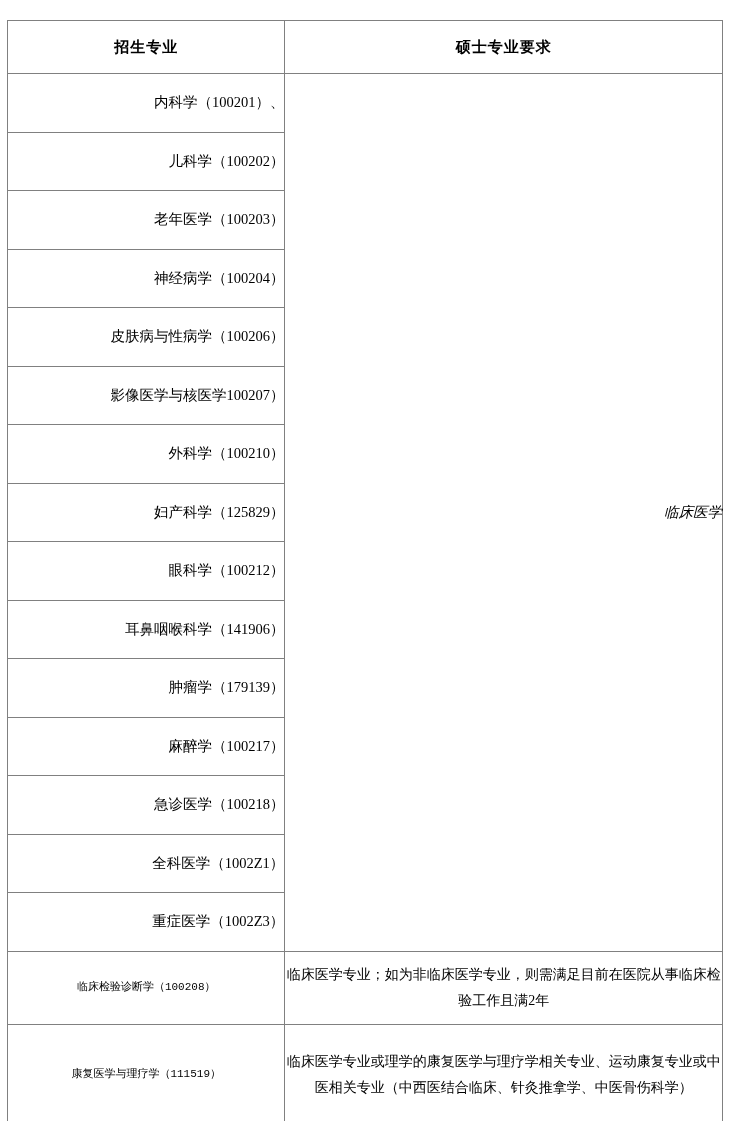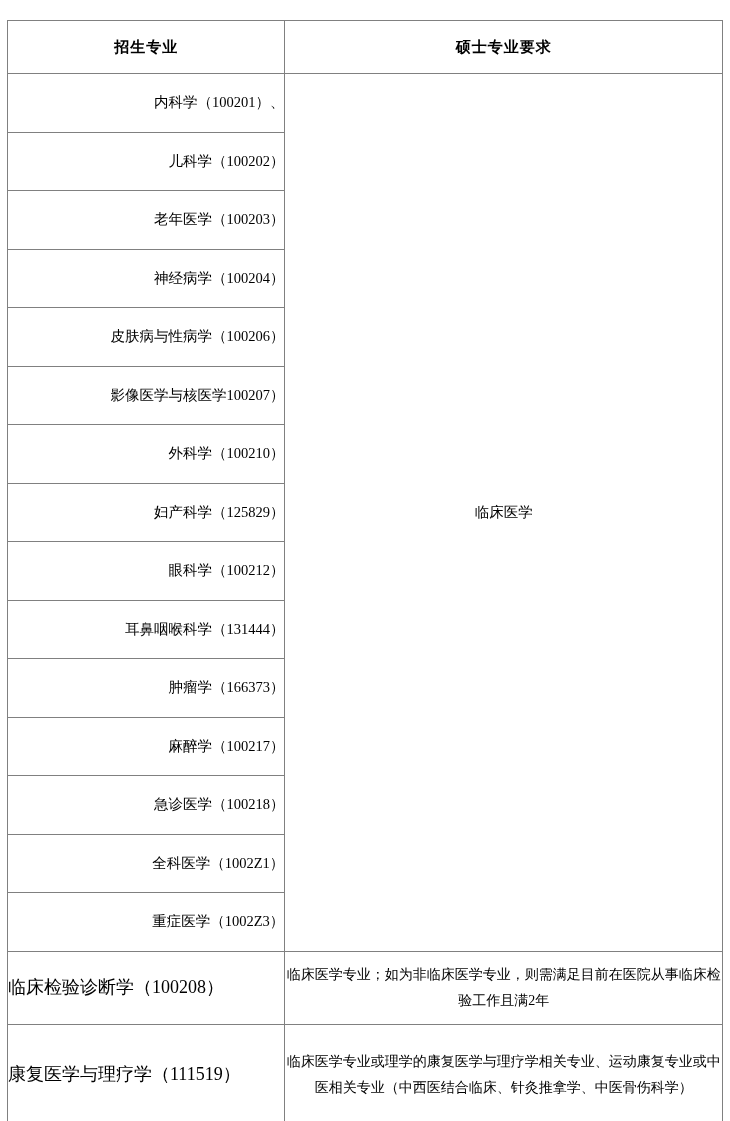--- a/index.html
+++ b/index.html
@@ -45,36 +45,38 @@
     font-family: "Liberation Serif", "DejaVu Serif", serif;
   }
   .major-cell {
     text-align: right;
     font-size: 14.5px;
     height: 57.5px;
     line-height: 1.3;
     padding: 0 4px;
   }
   .req-cell-center {
-    text-align: center;
+    text-align: right;
     font-size: 14.5px;
     vertical-align: middle;
+    font-style: italic;
   }
   .req-cell-left {
     text-align: center;
     font-size: 14px;
     line-height: 1.85;
     padding: 8px 10px 8px 10px;
     vertical-align: top;
   }
   .major-cell-tall {
-    text-align: left;
-    font-size: 18px;
+    text-align: center;
+    font-size: 11px;
     line-height: 1.3;
     padding: 0 4px;
+    font-family: Liberation Mono, monospace;
   }
 </style>
 </head>
 <body>
 
 <div class="page">
   <table class="req-table">
     <colgroup>
       <col class="col-major">
       <col class="col-req">
@@ -107,24 +109,24 @@
       <tr>
         <td class="major-cell">外科学（100210）</td>
       </tr>
       <tr>
         <td class="major-cell">妇产科学（125829）</td>
       </tr>
       <tr>
         <td class="major-cell">眼科学（100212）</td>
       </tr>
       <tr>
-        <td class="major-cell">耳鼻咽喉科学（131444）</td>
+        <td class="major-cell">耳鼻咽喉科学（141906）</td>
       </tr>
       <tr>
-        <td class="major-cell">肿瘤学（166373）</td>
+        <td class="major-cell">肿瘤学（179139）</td>
       </tr>
       <tr>
         <td class="major-cell">麻醉学（100217）</td>
       </tr>
       <tr>
         <td class="major-cell">急诊医学（100218）</td>
       </tr>
       <tr>
         <td class="major-cell">全科医学（1002Z1）</td>
       </tr>

